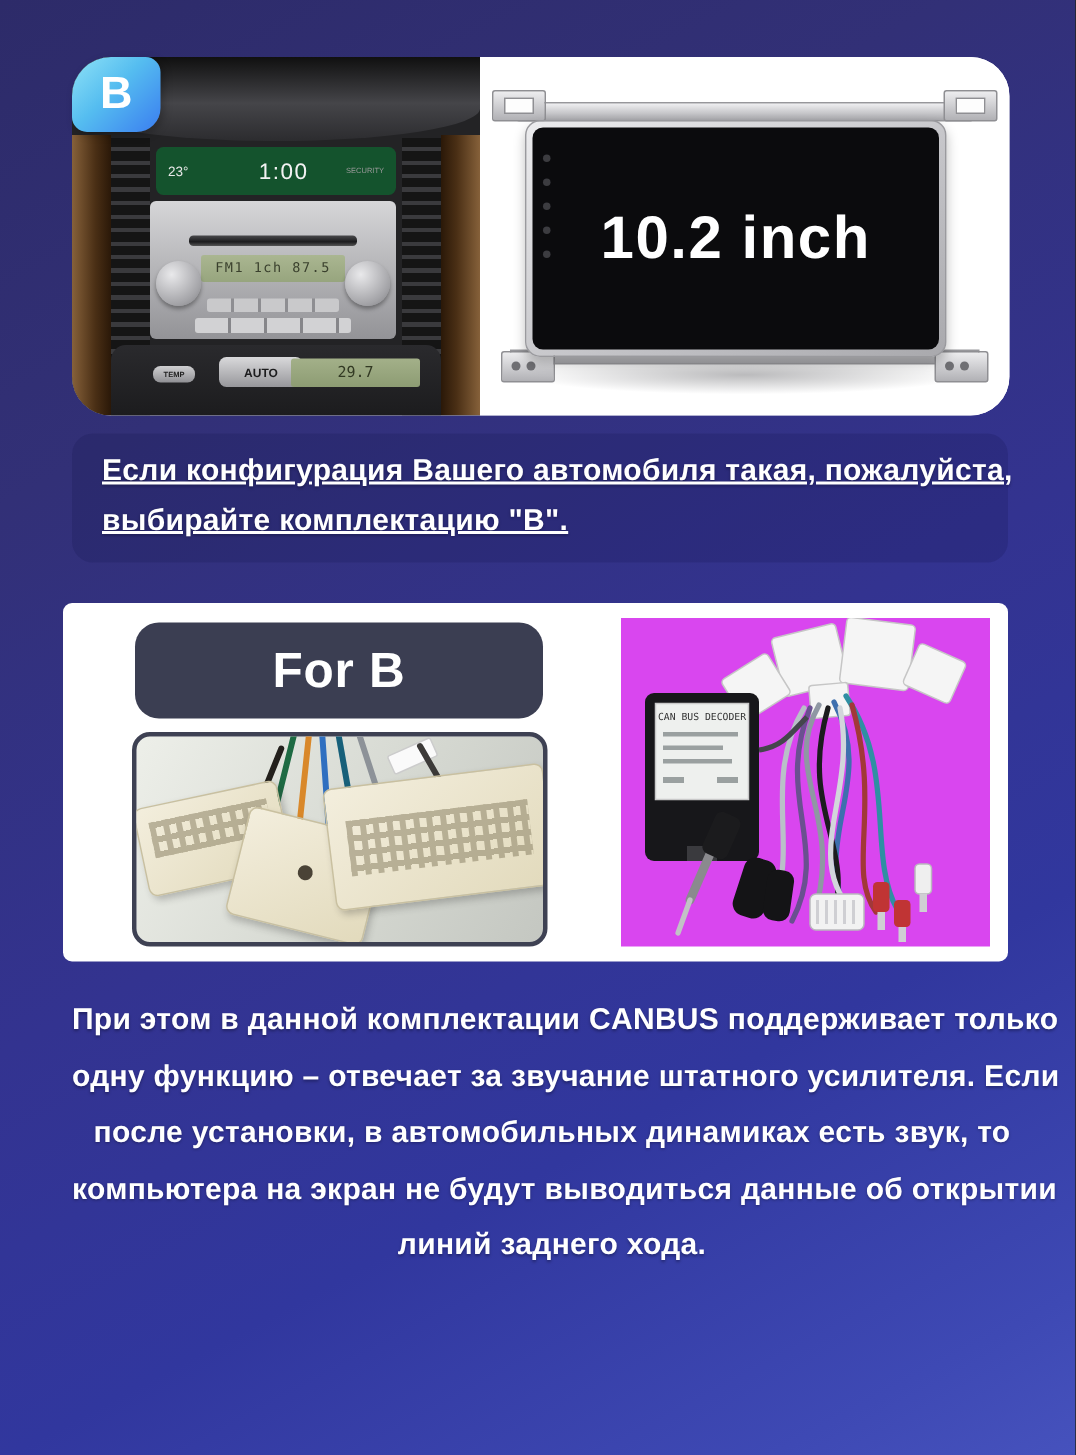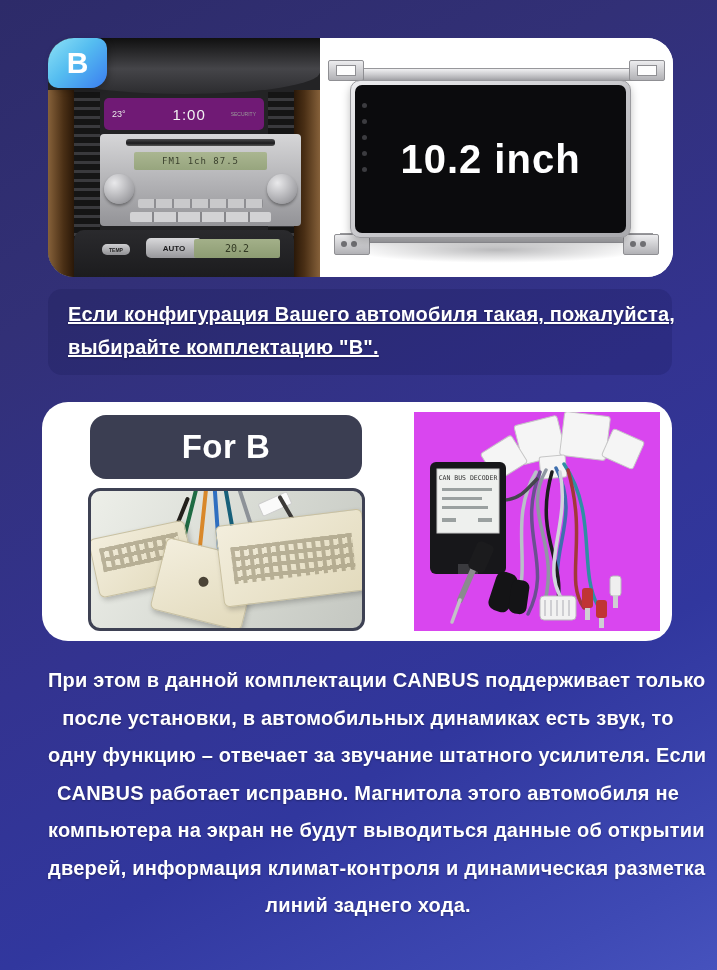--- a/index.html
+++ b/index.html
@@ -17,27 +17,27 @@
   .dash-top{position:absolute; left:0; top:0; width:100%; height:56px;
     background:linear-gradient(#101010 0%,#454549 55%,#2c2c2f 100%);
     border-radius:0 0 60% 60%/0 0 26px 26px;}
   .wood{position:absolute; top:52px; bottom:0; width:26px;
     background:linear-gradient(90deg,#86613a,#4a2f15 60%,#2a1808);}
   .wood.left{left:0;} .wood.right{right:0; transform:scaleX(-1);}
   .vent{position:absolute; top:54px; bottom:0; width:26px;
     background:repeating-linear-gradient(#151515 0 6px,#3a3a3d 6px 9px);}
   .vent.left{left:26px;} .vent.right{right:26px;}
   .display-bar{position:absolute; left:56px; top:60px; width:160px; height:32px;
-    background:#701a75; border-radius:5px; display:flex; align-items:center;
+    background:#14532d; border-radius:5px; display:flex; align-items:center;
     justify-content:space-between; padding:0 8px; box-sizing:border-box;}
   .disp-temp{color:#e8e8e8; font-size:9px;}
   .disp-clock{color:#f2f2f2; font-size:15px; letter-spacing:1px;margin-left:22px;}
   .disp-sec{color:#9a9a9a; font-size:5px;}
-  .radio{position:absolute; left:52px; top:96px; width:201px; height:92px;
-    background:linear-gradient(#d6d6d8,#939397); border-radius:4px; padding:5px 4px;
+  .radio{position:absolute; left:52px; top:96px; width:164px; height:92px;
+    background:linear-gradient(#d6d6d8,#939397); border-radius:4px; padding:23px 4px;
     box-sizing:border-box;}
   .cd-slot{margin:0 22px; height:7px; border-radius:3px;
     background:linear-gradient(#4a4a4c,#1c1c1e 60%,#555);}
   .radio-lcd{margin:6px 30px 0; height:18px; background:linear-gradient(#aab691,#97a57e);
     border-radius:2px; color:#3a402d; font-family:"DejaVu Sans Mono",monospace;
     font-size:9px; display:flex; align-items:center; justify-content:center; letter-spacing:1px;}
   .knob{position:absolute; width:30px; height:30px; border-radius:50%;
     background:radial-gradient(circle at 35% 30%,#e9e9eb,#a3a3a7 70%,#7c7c80);
     top:40px; box-shadow:0 2px 3px rgba(0,0,0,.35);}
   .knob.kl{left:4px;} .knob.kr{right:4px;}
@@ -89,21 +89,21 @@
   .screen-size{color:#fff; font-size:40px; font-weight:bold; letter-spacing:1px;}
   .hu-foot{position:absolute; left:20px; right:20px; bottom:34px; height:8px;
     background:linear-gradient(#e6e6e8,#a5a5a9); border:1px solid #97979b;}
   
   .note1{position:absolute; left:48px; top:289px; width:624px; height:86px;
     background:rgba(12,12,60,.16); border-radius:14px; padding:9px 0 0 20px; box-sizing:border-box;}
   .note1 .line{color:#fff; font-size:20px; font-weight:600; line-height:33px; white-space:nowrap;
     text-shadow:0 1px 2px rgba(0,0,20,.35); letter-spacing:.2px;text-decoration:underline;}
   
   .card2{position:absolute; left:42px; top:402px; width:630px; height:239px;
-    background:#fff; border-radius:26px; overflow:hidden;}
+    background:#fff; border-radius:6px; overflow:hidden;}
   .forb-pill{position:absolute; left:48px; top:13px; width:272px; height:64px;
     background:#3b3e52; border-radius:16px; display:flex; align-items:center; justify-content:center;
     color:#fff; font-size:33px; font-weight:bold; letter-spacing:.5px;}
   .photo1{position:absolute; left:46px; top:86px; width:277px; height:143px;
     border:3px solid #3e4153; border-radius:12px; box-sizing:border-box; overflow:hidden;
     background:linear-gradient(120deg,#edefe9 0%,#d6d9d2 55%,#c4c7c1 100%);}
   .wire{position:absolute; border-radius:2px;}
   .conn{position:absolute; background:linear-gradient(145deg,#f3eedd,#e2dabc);
     border:1px solid #c9c0a0; border-radius:6px; box-shadow:2px 3px 5px rgba(40,40,40,.25);}
   .pins{position:absolute; left:8%; right:8%; top:18%; height:40%;
@@ -143,21 +143,21 @@
         <div class="cd-slot"></div>
         <div class="radio-lcd">FM1 1ch 87.5</div>
         <div class="knob kl"></div>
         <div class="knob kr"></div>
         <div class="btn-row"></div>
         <div class="btn-row2"></div>
       </div>
       <div class="climate">
         <div class="temp-btn">TEMP</div>
         <div class="auto-btn">AUTO</div>
-        <div class="climate-lcd">20.2</div>
+        <div class="climate-lcd">29.7</div>
       </div>
     </div>
     <div class="unit-photo">
       <div class="hu-shadow"></div>
       <div class="hu-top"></div>
       <div class="ear tl">
           <div class="hole"></div>
         </div>
       <div class="ear tr">
           <div class="hole"></div>
@@ -266,21 +266,19 @@
           <rect x="199" y="184" width="5" height="12" fill="#cfcfd3"></rect>
           <rect x="182" y="188" width="11" height="18" rx="3" fill="#c03434"></rect>
           <rect x="185" y="206" width="5" height="10" fill="#cfcfd3"></rect>
         </g>
       </svg>
     </div>
   </div>
 
   <div class="note2">
     <div class="line">При этом в данной комплектации CANBUS поддерживает только</div>
+    <div class="line">одну функцию – отвечает за звучание штатного усилителя. Если</div>
     <div class="line">после установки, в автомобильных динамиках есть звук, то</div>
-    <div class="line">одну функцию – отвечает за звучание штатного усилителя. Если</div>
-    <div class="line">CANBUS работает исправно. Магнитола этого автомобиля не</div>
     <div class="line">компьютера на экран не будут выводиться данные об открытии</div>
-    <div class="line">дверей, информация климат-контроля и динамическая разметка</div>
     <div class="line">линий заднего хода.</div>
   </div>
 
 </div>
 
 </body></html>

